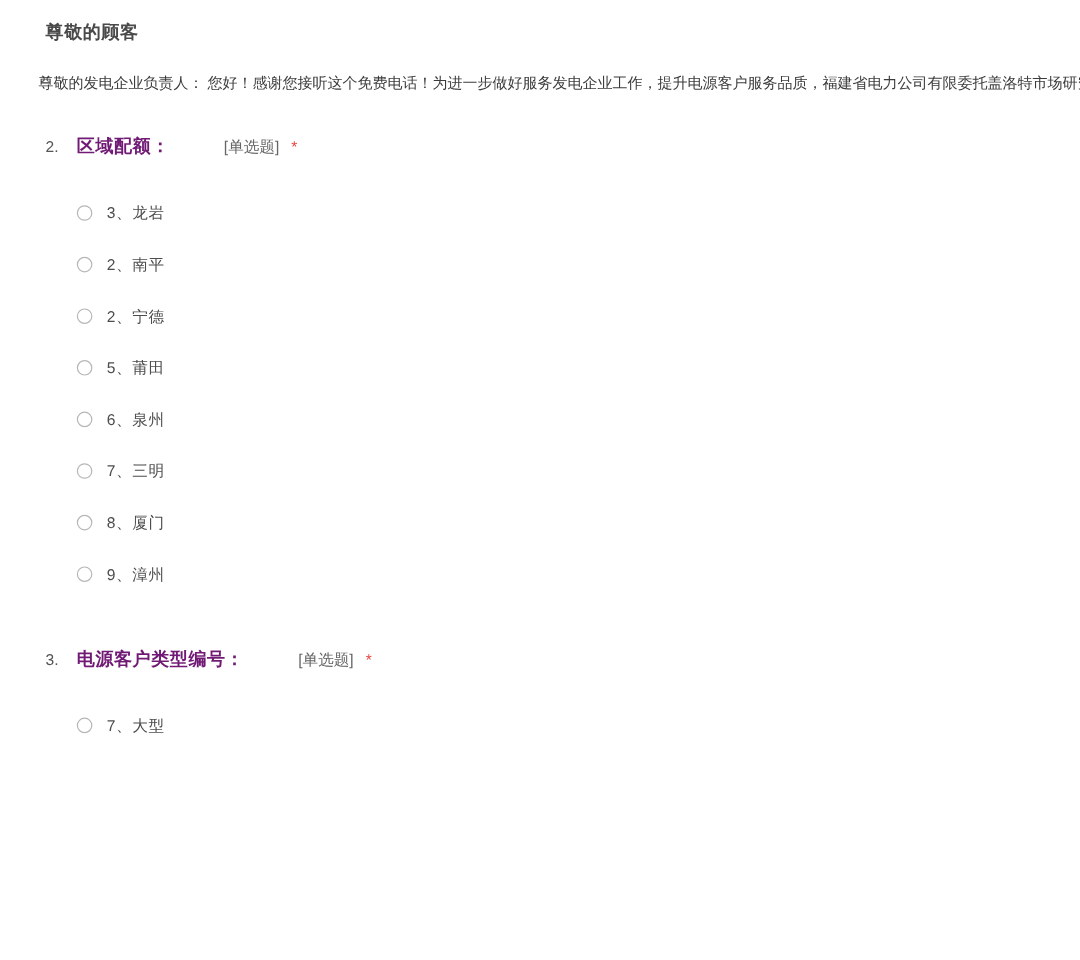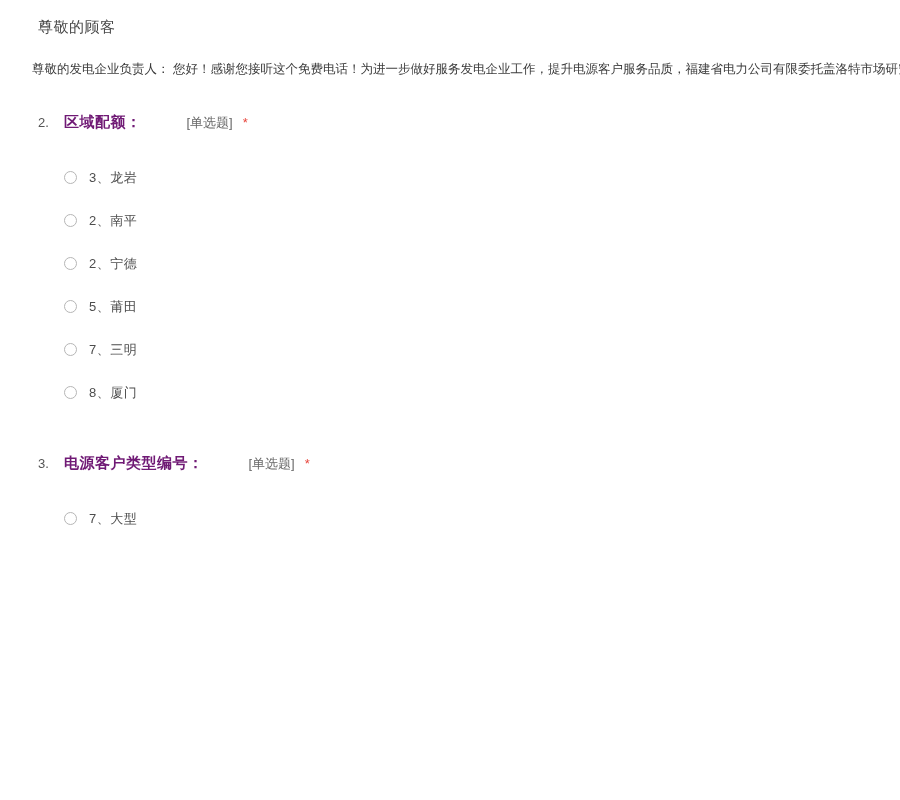--- a/index.html
+++ b/index.html
@@ -15,21 +15,21 @@
     overflow: hidden;
     position: relative;
   }
   .survey {
     padding: 0;
   }
   .survey-title {
     font-size: 15px;
     color: #4a4a4a;
     padding: 18px 0 0 38px;
-    font-weight: normal;
+    font-weight: bold;
     letter-spacing: 0.5px;
   }
   .survey-intro {
     font-size: 12.5px;
     color: #3b3b3b;
     padding: 22px 0 0 32px;
     white-space: nowrap;
     overflow: hidden;
     line-height: 1.6;
   }
@@ -121,25 +121,33 @@
       <div class="option-row">
         <span class="radio"></span>
         <span class="option-label">2、宁德</span>
       </div>
       <div class="option-row">
         <span class="radio"></span>
         <span class="option-label">5、莆田</span>
       </div>
       <div class="option-row">
         <span class="radio"></span>
+        <span class="option-label">6、泉州</span>
+      </div>
+      <div class="option-row">
+        <span class="radio"></span>
         <span class="option-label">7、三明</span>
       </div>
       <div class="option-row">
         <span class="radio"></span>
         <span class="option-label">8、厦门</span>
+      </div>
+      <div class="option-row">
+        <span class="radio"></span>
+        <span class="option-label">9、漳州</span>
       </div>
     </div>
   </div>
 
   <div class="question-block q3">
     <div class="q-header">
       <span class="q-index">3.</span>
       <span class="q-title">电源客户类型编号：</span>
       <span class="q-type">[单选题]</span>
       <span class="q-required">*</span>

